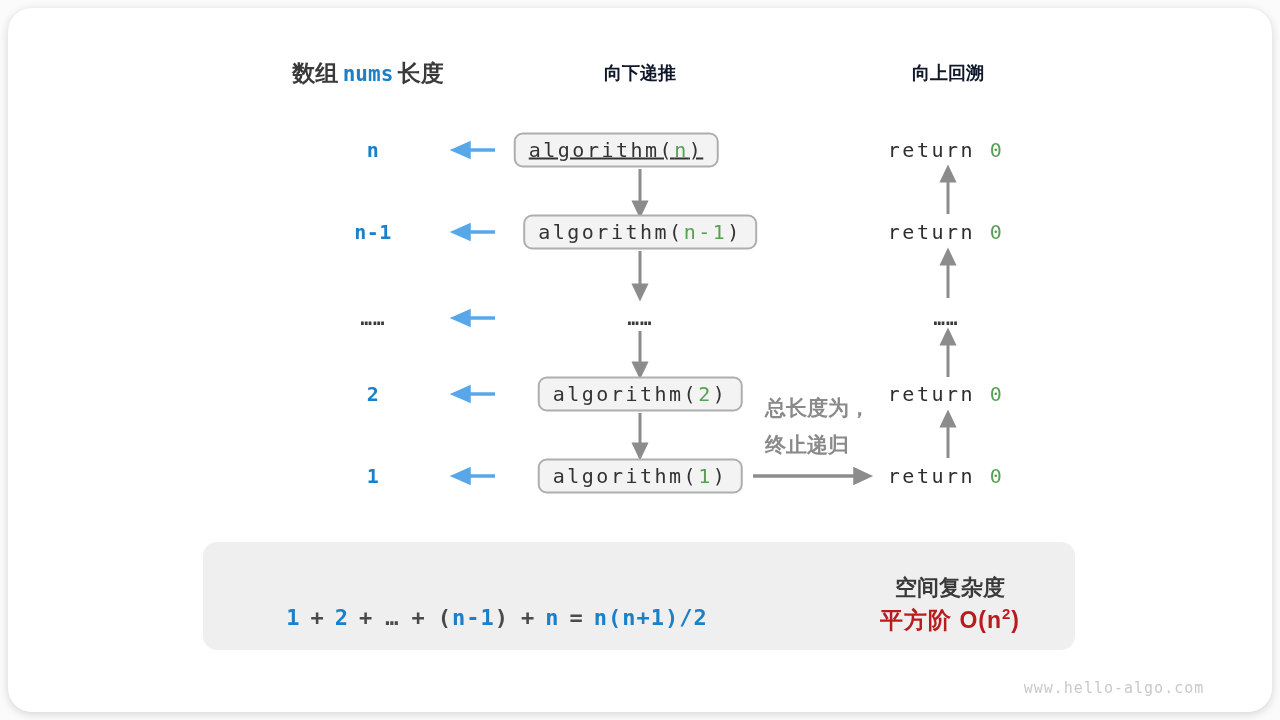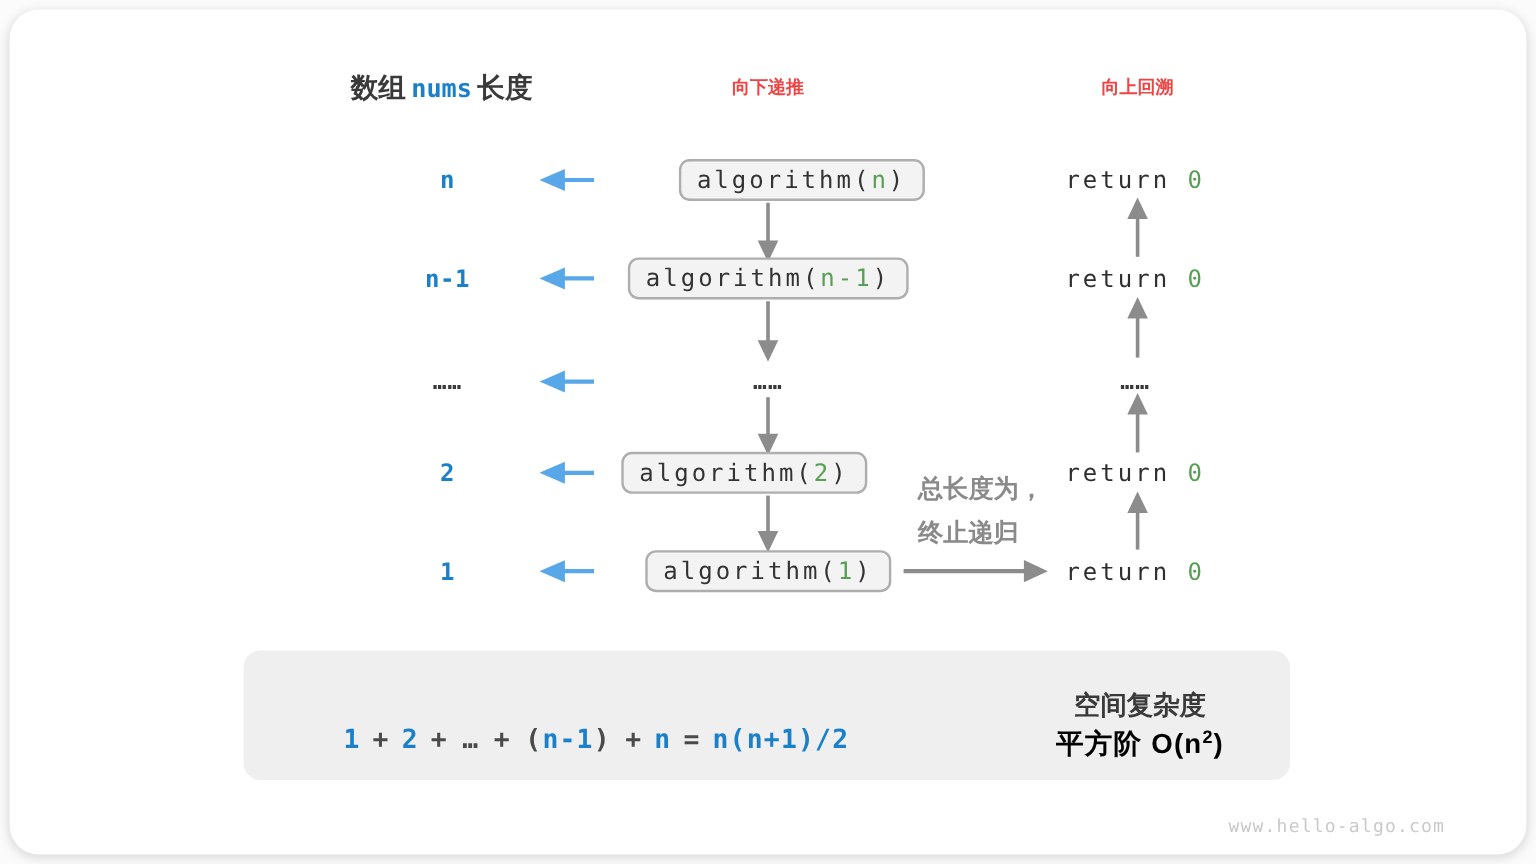--- a/index.html
+++ b/index.html
@@ -3,38 +3,38 @@
 <meta charset="utf-8">
 <style>
   html,body{margin:0;padding:0;background:#ffffff;}
   .canvas{position:relative;width:1280px;height:720px;background:#fbfbfb;overflow:hidden;
           font-family:"Liberation Sans","DejaVu Sans",sans-serif;}
   .card{position:absolute;left:8px;top:8px;right:8px;bottom:8px;background:#ffffff;
         border-radius:24px;box-shadow:0 2px 10px rgba(0,0,0,0.16);}
   .abs{position:absolute;transform:translate(-50%,-50%);white-space:nowrap;}
   .mono{font-family:"DejaVu Sans Mono","Liberation Mono",monospace;}
   .hdr-dark{font-size:23px;font-weight:700;color:#3a3a3a;}
-  .hdr-gray{font-size:15px;font-weight:700;color:#ef4444;}
+  .hdr-gray{font-size:18px;font-weight:700;color:#0f172a;}
   .hdr-code{font-size:21px;font-weight:700;color:#1a80c9;}
   .row-label{font-size:20px;font-weight:700;color:#1a80c9;letter-spacing:0.5px;}
   .code-box{background:#f3f3f3;border:2px solid #aeaeae;border-radius:9px;
             padding:3px 13px 4px 13px;font-size:20px;color:#333;letter-spacing:2.5px;}
   .green{color:#56a052;}
   .ret{font-size:20px;color:#2e2e2e;letter-spacing:2.5px;}
   .dots{font-size:19px;font-weight:700;color:#3a3a3a;letter-spacing:1px;}
   .trigger{position:absolute;left:765px;top:389px;font-size:21px;font-weight:700;
            color:#8a8a8a;line-height:37px;white-space:nowrap;}
   .summary-box{position:absolute;left:203px;top:542px;width:872px;height:108px;
                background:#efefef;border-radius:14px;}
   .sum-line1{font-size:22px;color:#3c3c3c;}
   .formula{font-size:22px;font-weight:700;letter-spacing:1px;}
   .f-blue{color:#1a80c9;margin:0 4px;}
   .f-op{color:#4a4a4a;margin:0 6px;}
   .result-title{font-size:22px;font-weight:700;color:#3a3a3a;margin-top:11px;}
-  .result-value{font-size:23px;font-weight:700;color:#000000;letter-spacing:1px;}
+  .result-value{font-size:23px;font-weight:700;color:#b91c1c;letter-spacing:1px;}
   .result-value sup{font-size:15px;}
   .watermark{font-size:15px;color:#c9c9c9;letter-spacing:1px;}
   svg{position:absolute;left:0;top:0;}
 </style>
 </head>
 <body>
 
 <div class="canvas">
   <div class="card"></div>
 
@@ -85,33 +85,33 @@
 
   <div class="abs" style="left:368px;top:73px;">
     <span class="hdr-dark">数组</span>
     <span class="hdr-code mono">nums</span>
     <span class="hdr-dark">长度</span>
   </div>
   <div class="abs hdr-gray" style="left:640px;top:73px;">向下递推</div>
   <div class="abs hdr-gray" style="left:948px;top:73px;">向上回溯</div>
 
   <div class="abs row-label mono" style="left:373px;top:150px;">n</div>
-  <div class="abs code-box mono" style="left:668px;top:150px;"><span>algorithm(</span><span class="green">n</span><span>)</span></div>
+  <div class="abs code-box mono" style="left:616px;top:150px;text-decoration:underline;"><span>algorithm(</span><span class="green">n</span><span>)</span></div>
   <div class="abs ret mono" style="left:946px;top:150px;"><span>return</span> <span class="green">0</span></div>
 
   <div class="abs row-label mono" style="left:373px;top:232px;">n-1</div>
   <div class="abs code-box mono" style="left:640px;top:232px;"><span>algorithm(</span><span class="green">n-1</span><span>)</span></div>
   <div class="abs ret mono" style="left:946px;top:232px;"><span>return</span> <span class="green">0</span></div>
 
   <div class="abs dots mono" style="left:373px;top:318px;">……</div>
   <div class="abs dots mono" style="left:640px;top:318px;">……</div>
   <div class="abs dots mono" style="left:946px;top:318px;">……</div>
 
   <div class="abs row-label mono" style="left:373px;top:394px;">2</div>
-  <div class="abs code-box mono" style="left:620px;top:394px;"><span>algorithm(</span><span class="green">2</span><span>)</span></div>
+  <div class="abs code-box mono" style="left:640px;top:394px;"><span>algorithm(</span><span class="green">2</span><span>)</span></div>
   <div class="abs ret mono" style="left:946px;top:394px;"><span>return</span> <span class="green">0</span></div>
 
   <div class="abs row-label mono" style="left:373px;top:476px;">1</div>
   <div class="abs code-box mono" style="left:640px;top:476px;"><span>algorithm(</span><span class="green">1</span><span>)</span></div>
   <div class="abs ret mono" style="left:946px;top:476px;"><span>return</span> <span class="green">0</span></div>
 
   <div class="trigger">
     <div>总长度为，</div>
     <div>终止递归</div>
   </div>

